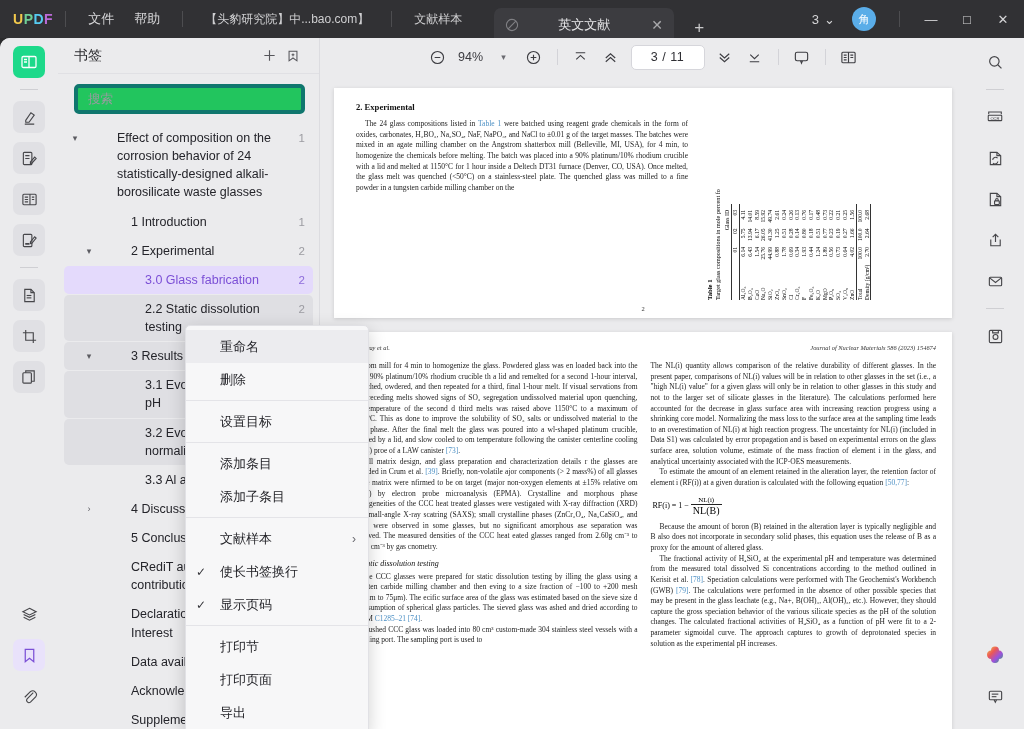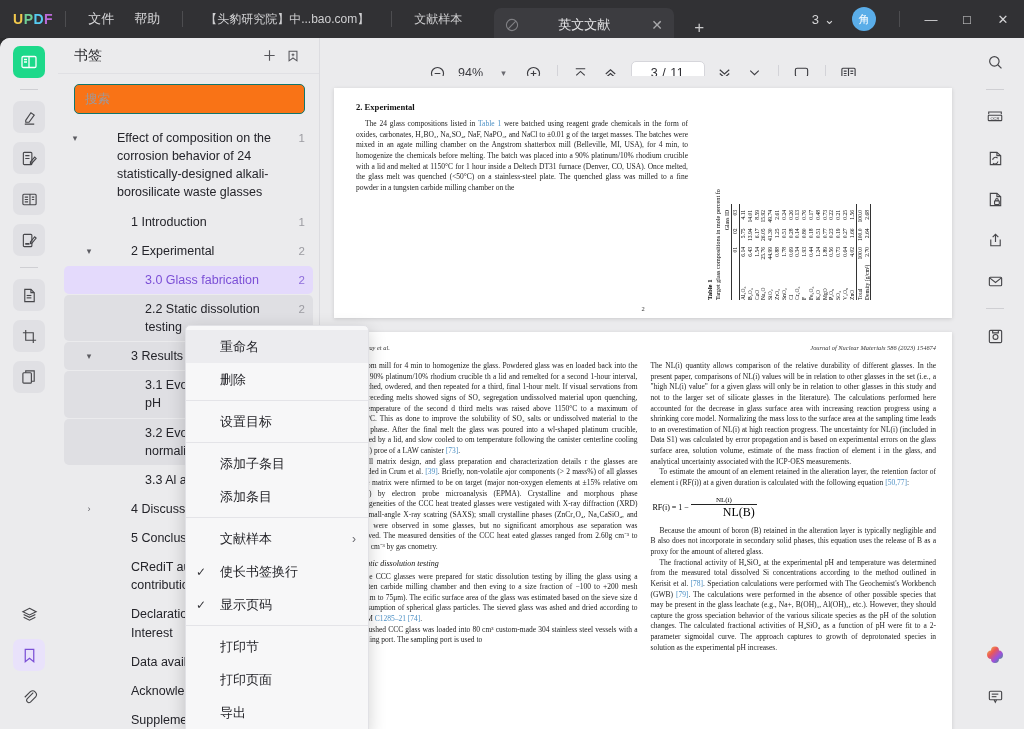--- a/index.html
+++ b/index.html
@@ -75,41 +75,41 @@
     display: flex; flex-direction: column;
   }
   .bm-head {
     height: 36px; display: flex; align-items: center; padding: 0 14px 0 16px;
     font-size: 14px; color: #2d2d30; border-bottom: 1px solid #e0e0e4;
   }
   .bm-head .t { flex: 1; }
   .bm-hico { width: 24px; height: 24px; display: flex; align-items: center; justify-content: center; color: #55555a; }
   .bm-search { padding: 10px 14px 8px 16px; }
   .bm-search input {
-    width: 100%; height: 30px; border: 1px solid #0f766e; border-radius: 5px;
-    background: #f97316; padding: 0 10px; font-size: 12.5px; color: #333;
+    width: 100%; height: 30px; border: 4px solid #0f766e; border-radius: 5px;
+    background: #22c55e; padding: 0 10px; font-size: 12.5px; color: #333;
     font-family: "Liberation Sans", sans-serif; outline: none;
   }
   .bm-search input::placeholder { color: #9a9aa0; }
   .bm-list { flex: 1; overflow: hidden; padding: 2px 6px 0 6px; }
   .bm-row {
     display: flex; align-items: flex-start; gap: 3px; padding: 5px 8px 5px 4px;
     border-radius: 5px; font-size: 12.5px; color: #24242a; line-height: 1.45;
     margin-bottom: 1px; position: relative;
   }
   .bm-row.hl { background: #dfdfe3; }
   .bm-row.sel { background: #e4dafc; color: #7b4fd6; }
   .bm-row.sel .bm-pg { color: #8e6ddb; }
   .bm-caret { width: 14px; flex: 0 0 14px; text-align: center; color: #5c5c62; font-size: 9px; padding-top: 3px; }
   .bm-label { flex: 1; margin-left: 32px; }
   .bm-pg { color: #9b9ba1; font-size: 11.5px; padding-top: 1px; min-width: 12px; text-align: right; }
 
   
   .toolbar {
-    position: absolute; left: 320px; top: 16px; right: 58px; height: 38px;
+    position: absolute; left: 320px; top: 0; right: 58px; height: 38px;
     display: flex; align-items: center; justify-content: center; gap: 2px;
     color: #3d3d42;
   }
   .tool { width: 28px; height: 26px; display: flex; align-items: center; justify-content: center; border-radius: 5px; }
   .tool-sep { width: 1px; height: 16px; background: #d3d3d8; margin: 0 7px; }
   .pagebox {
     width: 74px; height: 25px; border: 1px solid #d6d6db; border-radius: 5px; background: #fff;
     display: flex; align-items: center; justify-content: center; font-size: 12.5px;
     color: #2f2f34; margin: 0 4px; letter-spacing: .5px;
   }
@@ -137,21 +137,21 @@
   }
   .ptext.noind { text-indent: 0; }
   .lnk { color: #4b8fc4; }
   .runhead { font-size: 6.4px; font-style: italic; color: #333; margin-bottom: 7px; }
   .runhead.right { text-align: right; }
   .pnum { position: absolute; bottom: 6px; left: 50%; transform: translateX(-50%); font-size: 6.5px; color: #333; }
   .cols2 { display: flex; gap: 13px; }
   .eq { font-size: 8px; margin: 7px 0 6px 2px; font-family: "Liberation Serif", serif; }
   .frac { display: inline-block; vertical-align: middle; text-align: center; }
   .frac .num { border-bottom: 1px solid #222; padding: 0 2px; display: block; font-size: 7px; }
-  .frac .den { padding: 0 2px; display: block; font-size: 12px; margin-left: 30px; }
+  .frac .den { padding: 0 2px; display: block; font-size: 10px; }
 
   
   .tblwrap { width: 232px; position: relative; overflow: hidden; }
   .rot {
     transform: rotate(-90deg); transform-origin: left top;
     position: absolute; left: 8px; top: 198px; width: 192px;
     font-family: "Liberation Serif", serif;
   }
   .rot .tcap { font-size: 6.6px; font-weight: bold; margin-bottom: 1px; }
   .rot .tsub { font-size: 6.2px; margin-bottom: 3px; }
@@ -745,25 +745,25 @@
           <span class="ctx-label">删除</span>
         </div>
         <div class="ctx-div"></div>
         <div class="ctx-item">
           <span class="ctx-check"></span>
           <span class="ctx-label">设置目标</span>
         </div>
         <div class="ctx-div"></div>
         <div class="ctx-item">
           <span class="ctx-check"></span>
+          <span class="ctx-label">添加条目</span>
+        </div>
+        <div class="ctx-item">
+          <span class="ctx-check"></span>
           <span class="ctx-label">添加子条目</span>
-        </div>
-        <div class="ctx-item">
-          <span class="ctx-check"></span>
-          <span class="ctx-label">添加条目</span>
         </div>
         <div class="ctx-div"></div>
         <div class="ctx-item">
           <span class="ctx-check"></span>
           <span class="ctx-label">文献样本</span>
           <span class="ctx-arrow">›</span>
         </div>
         <div class="ctx-item">
           <span class="ctx-check">✓</span>
           <span class="ctx-label">使长书签换行</span>

